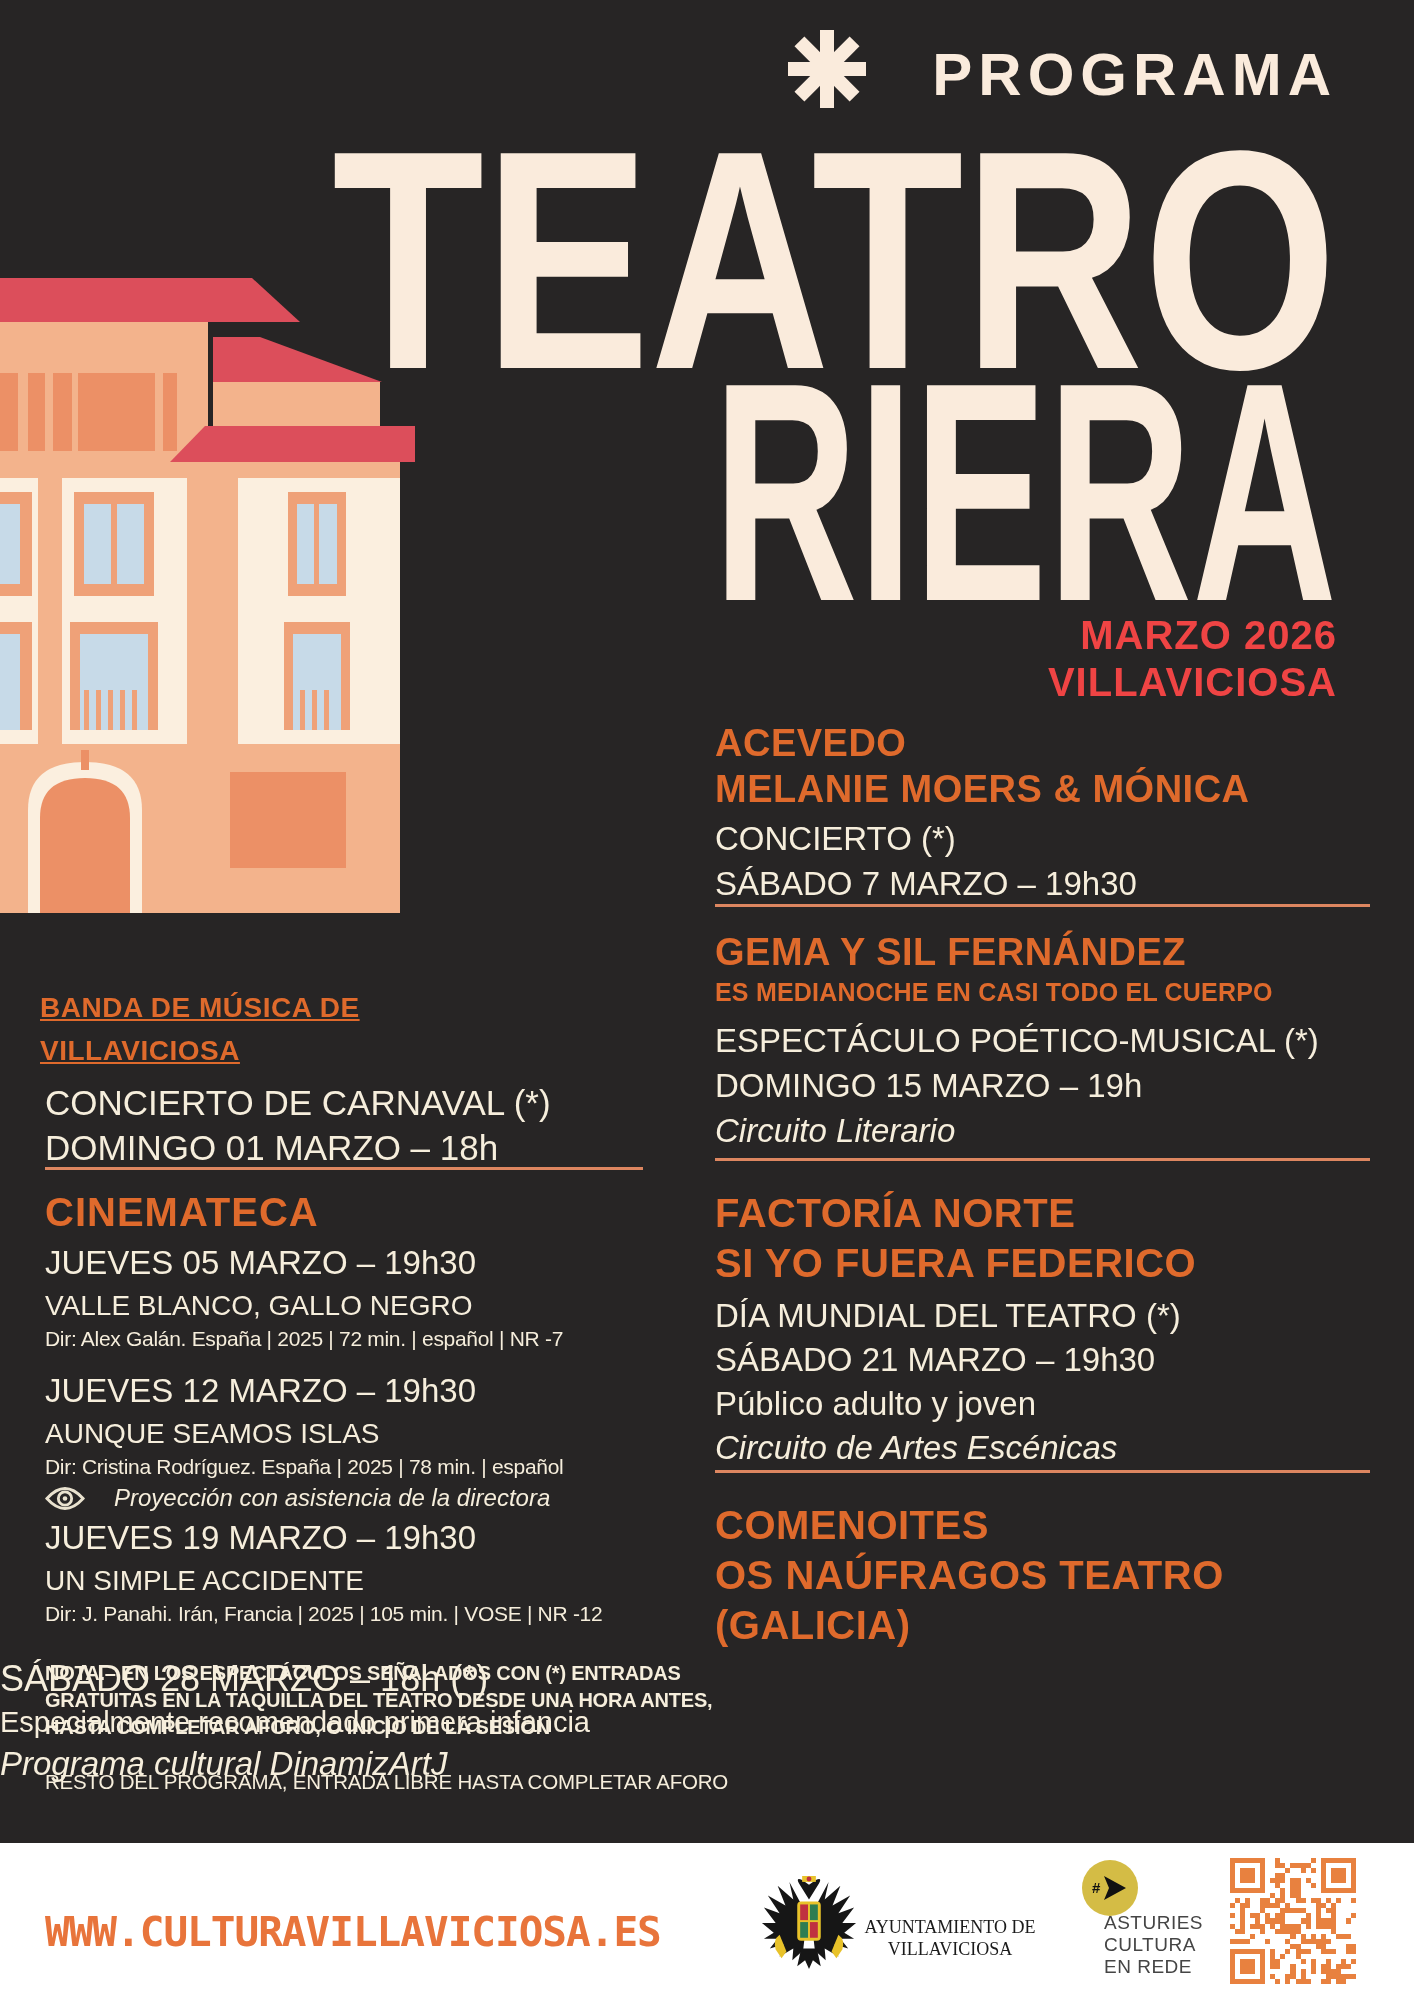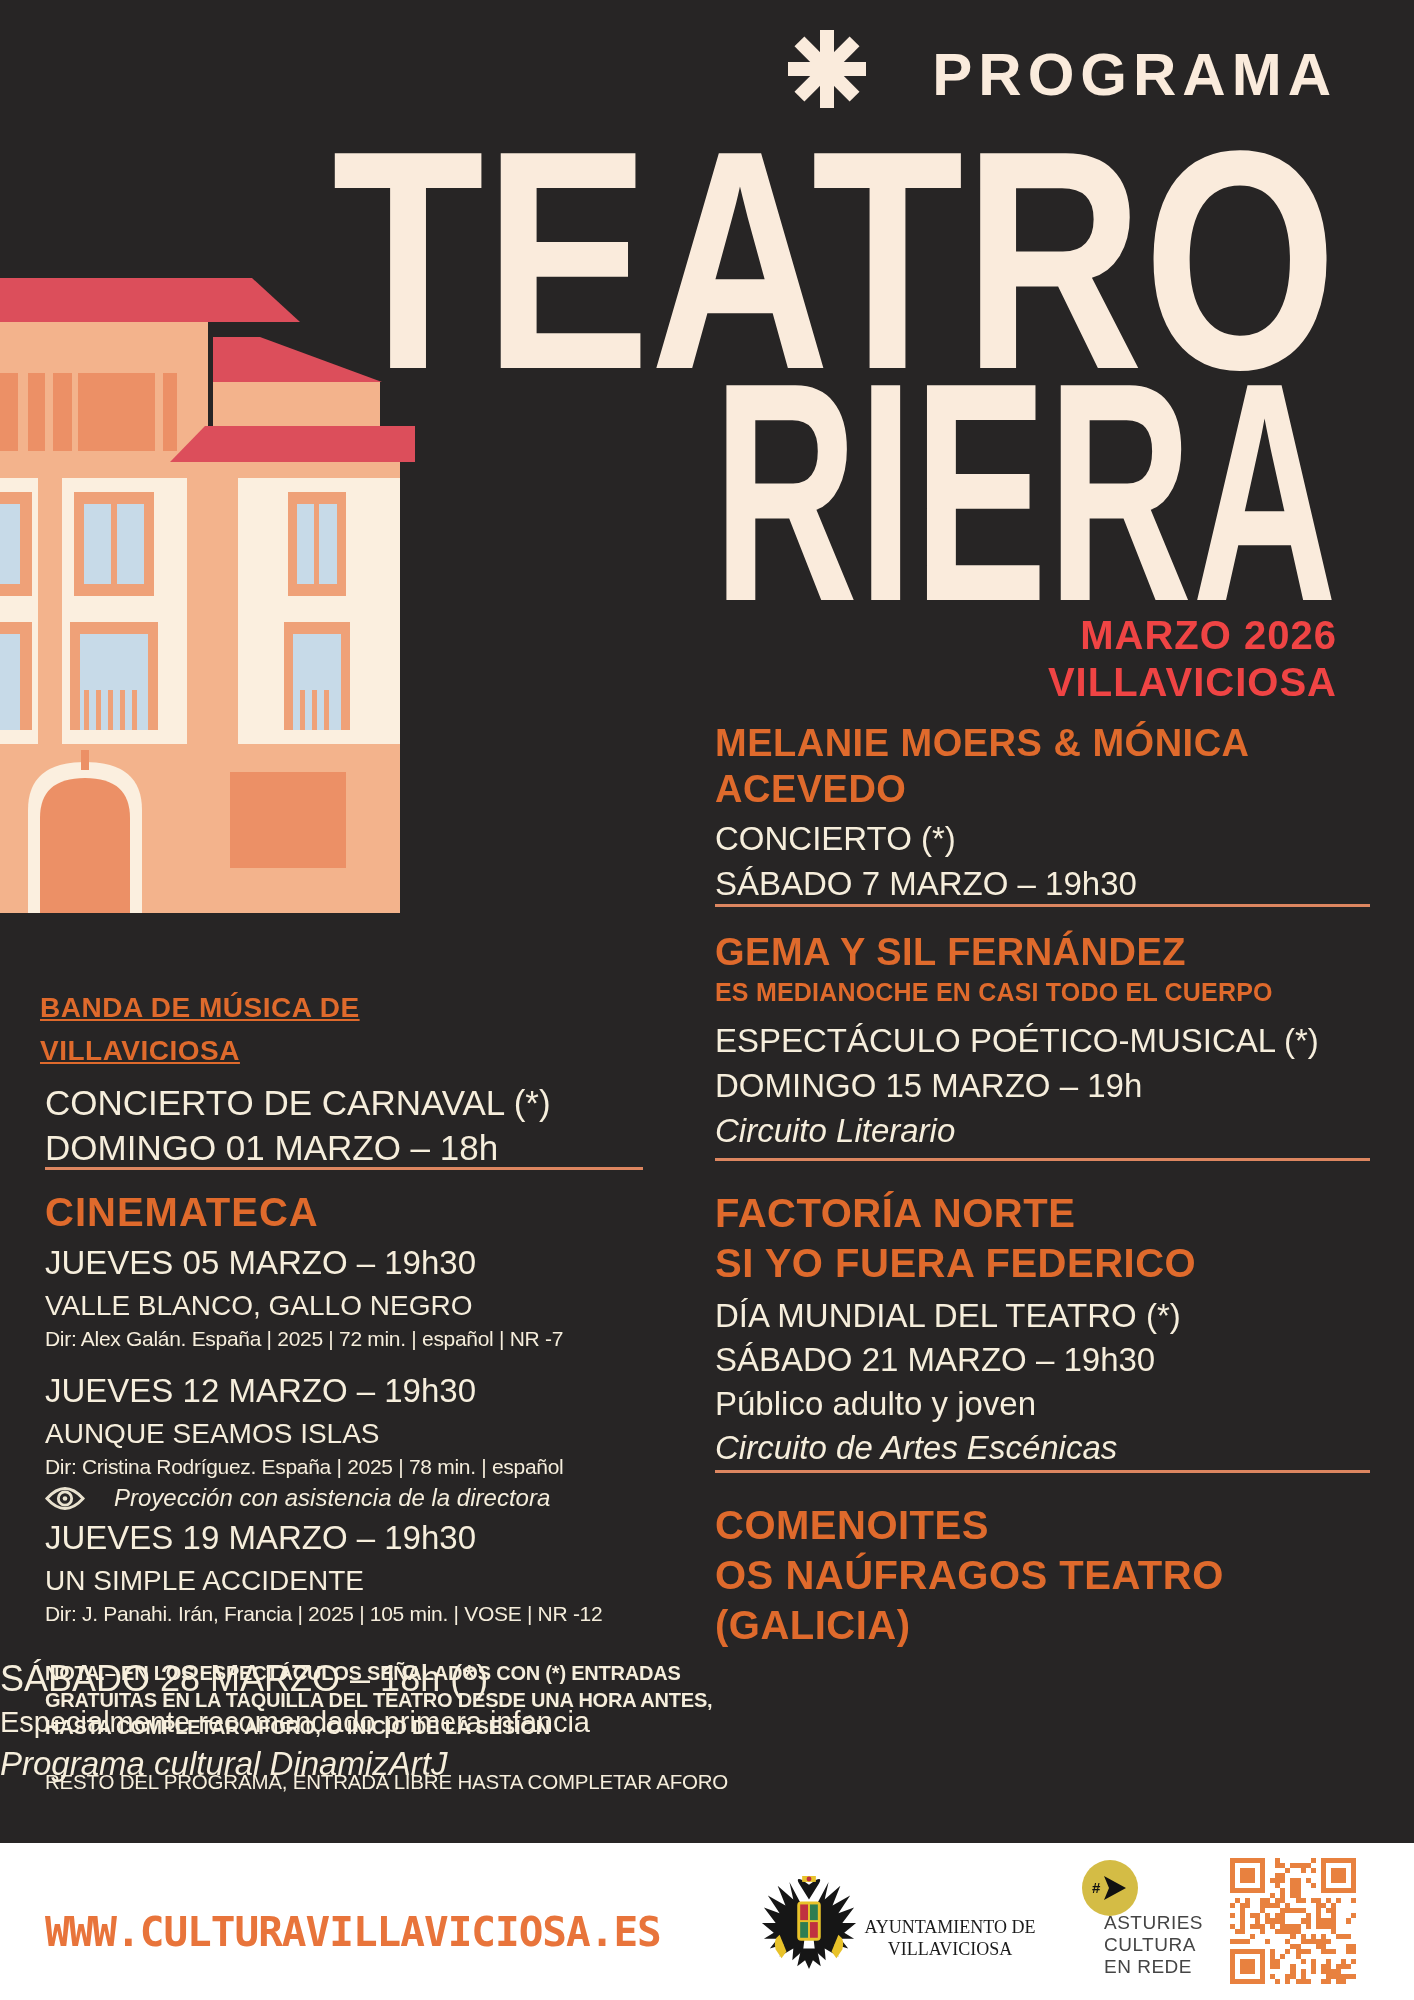--- a/index.html
+++ b/index.html
@@ -177,22 +177,22 @@
   </div>
 
   <div class="abs nota-bold cream">
     <div class="nowrap">NOTA.– EN LOS ESPECTÁCULOS SEÑALADOS CON (*) ENTRADAS</div>
     <div class="nowrap">GRATUITAS EN LA TAQUILLA DEL TEATRO DESDE UNA HORA ANTES,</div>
     <div class="nowrap">HASTA COMPLETAR AFORO, O INICIO DE LA SESIÓN</div>
   </div>
   <div class="abs nota-reg cream nowrap">RESTO DEL PROGRAMA, ENTRADA LIBRE HASTA COMPLETAR AFORO</div>
 
   <div class="abs ev-title ev1-title h-orange">
+    <div class="nowrap">ACEVEDO</div>
     <div class="nowrap">MELANIE MOERS &amp; MÓNICA</div>
-    <div class="nowrap">ACEVEDO</div>
   </div>
   <div class="abs ev-lines ev1-lines cream">
     <div class="nowrap">CONCIERTO (*)</div>
     <div class="nowrap">SÁBADO 7 MARZO – 19h30</div>
   </div>
   <div class="abs divider div-r div-r1"></div>
 
   <div class="abs ev2-sub h-orange nowrap">ES MEDIANOCHE EN CASI TODO EL CUERPO</div>
   <div class="abs ev-title ev2-title h-orange nowrap">GEMA Y SIL FERNÁNDEZ</div>
   <div class="abs ev-lines ev2-lines cream">

